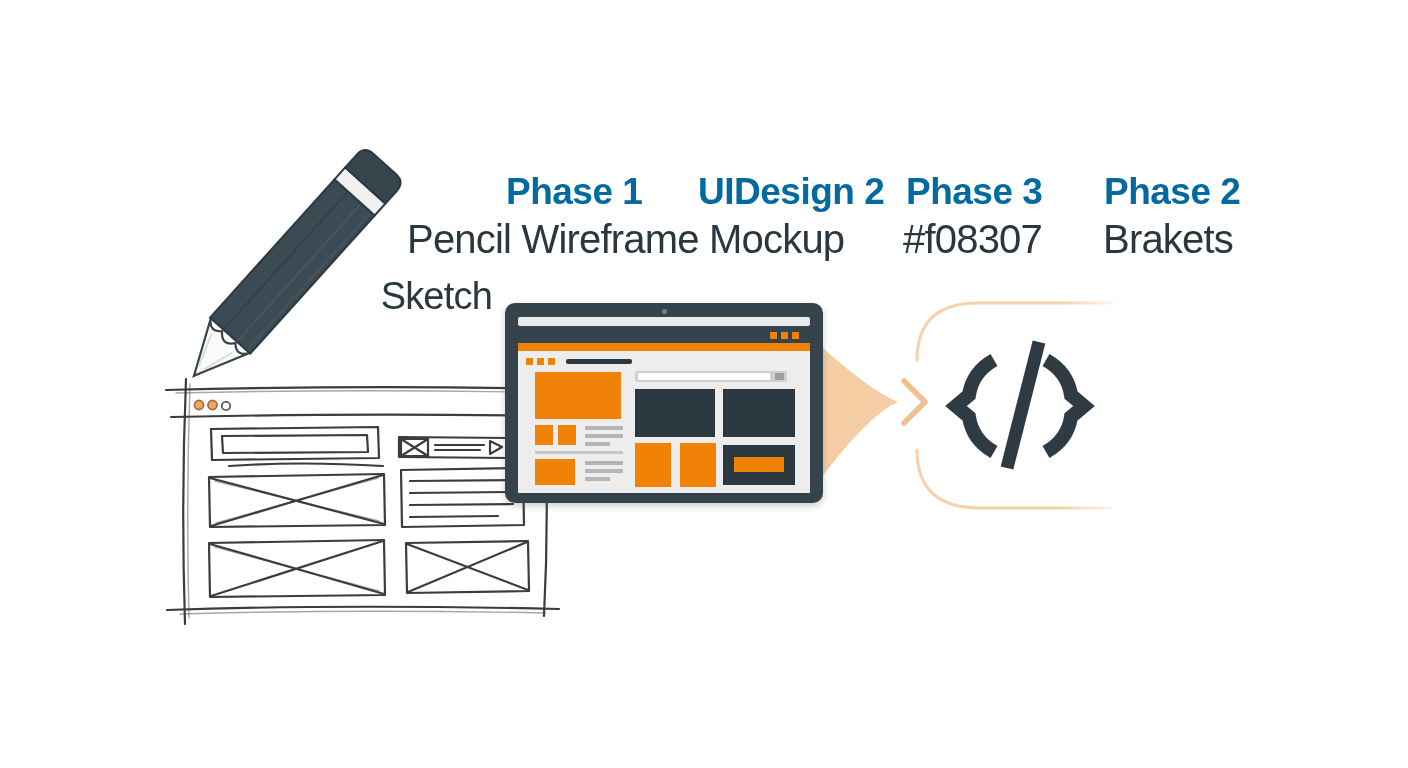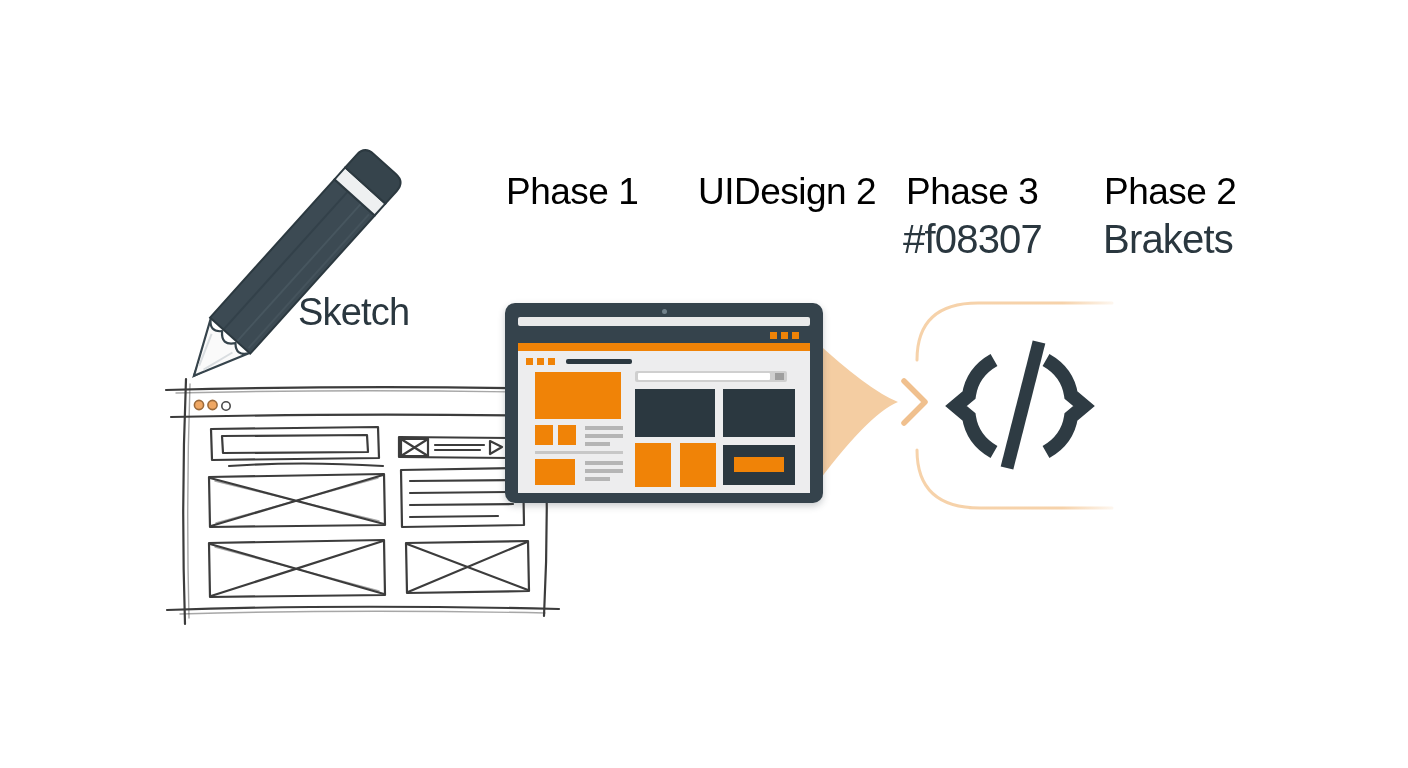--- a/index.html
+++ b/index.html
@@ -1,25 +1,25 @@
 <!DOCTYPE html>
 <html><head>
 <meta charset="utf-8">
 <style>
   html,body{margin:0;padding:0;background:#ffffff;}
   .stage{position:relative;width:1408px;height:768px;background:#ffffff;overflow:hidden;
          font-family:"Liberation Sans", sans-serif;}
   .abs{position:absolute;}
   
-  .phase{position:absolute;top:171px;font-size:37px;font-weight:400;color:#000000;
+  .phase{position:absolute;top:171px;font-size:37px;font-weight:700;color:#0369a1;
          letter-spacing:-0.5px;white-space:nowrap;}
   .sub{position:absolute;top:217px;font-size:40px;font-weight:500;color:#2a373f;
        letter-spacing:-0.8px;white-space:nowrap;}
-  .sketch-label{position:absolute;left:298px;top:277px;width:194px;text-align:left;
-       font-size:38px;font-weight:500;color:#2a373f;line-height:39px;letter-spacing:-0.8px;margin-top:16px;}
+  .sketch-label{position:absolute;left:298px;top:277px;width:194px;text-align:right;
+       font-size:38px;font-weight:500;color:#2a373f;line-height:39px;letter-spacing:-0.8px;}
   
   .sk{fill:none;stroke:#3c3c3c;stroke-width:2.2;stroke-linecap:round;stroke-linejoin:round;}
   .skt{fill:none;stroke:#3c3c3c;stroke-width:1.4;stroke-linecap:round;opacity:.45;}
   .brace{fill:none;stroke:#2e3b43;stroke-width:14;stroke-linejoin:miter;}
   
   .mockup{position:absolute;left:505px;top:303px;width:318px;height:200px;background:#35434c;
           border-radius:10px;box-shadow:0 3px 7px rgba(40,50,60,.25);}
   .cam{position:absolute;left:157px;top:6px;width:5px;height:5px;border-radius:50%;background:#72828c;}
   .mstrip{position:absolute;left:13px;top:14px;width:292px;height:9px;background:#e9eaea;border-radius:2px;}
   .mdot{position:absolute;top:29px;width:7px;height:7px;background:#f08307;}
@@ -141,20 +141,21 @@
         <div class="o" style="left:11px;top:12px;width:50px;height:15px;"></div>
       </div>
     </div>
   </div>
 
   <div class="phase" style="left:506px;">Phase 1</div>
   <div class="phase" style="left:678px;margin-left:20px;">UIDesign 2</div>
   <div class="phase" style="left:906px;">Phase 3</div>
   <div class="phase" style="left:1104px;">Phase 2</div>
 
+  <div class="sub" style="left:407px;">Pencil Wireframe Mockup</div>
   <div class="sub" style="left:903px;text-align:center;">#f08307</div>
   <div class="sub" style="left:1103px;">Brakets</div>
 
   <div class="sketch-label">
     <div>Sketch</div>
   </div>
 
 </div>
 
 </body></html>

